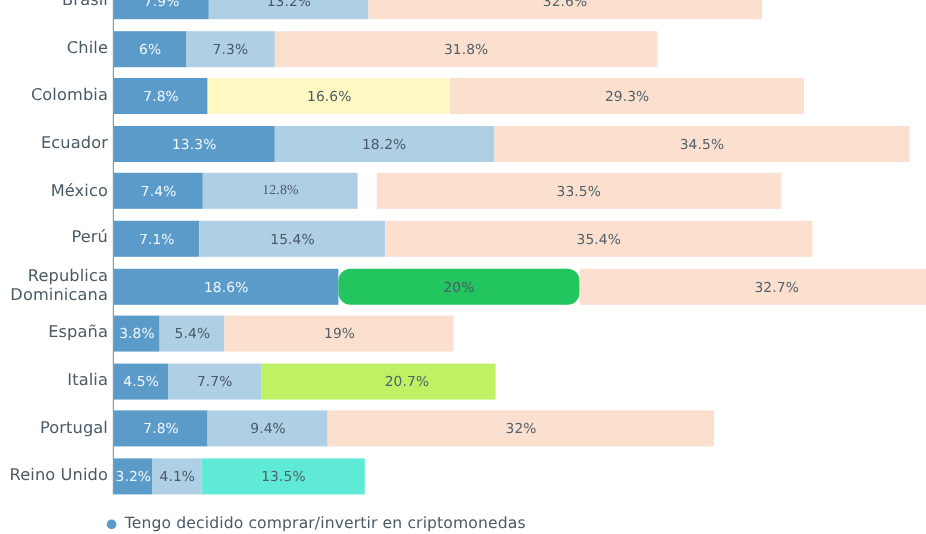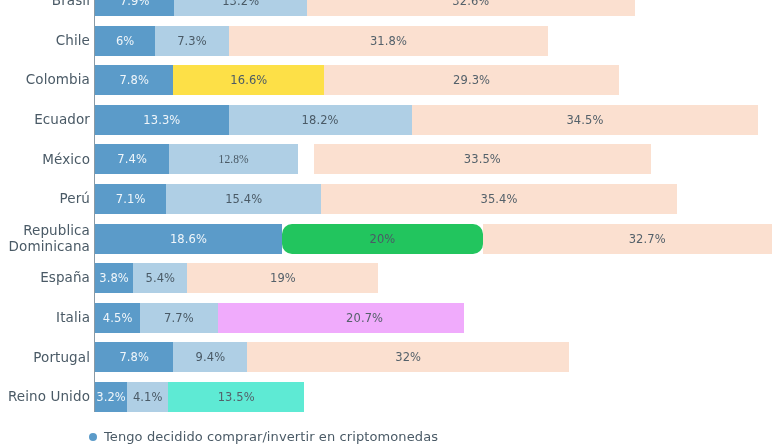--- a/index.html
+++ b/index.html
@@ -155,21 +155,21 @@
               <span class="seg-label">31.8%</span>
             </div>
           </div>
         </div>
         <div class="row" style="top: 65.2px; height: 30px;">
           <div class="row-label" style="top: 7.25px;">Colombia</div>
           <div class="bars">
             <div class="seg seg-0" style="width: 78.39px; background: rgb(91, 155, 201);">
               <span class="seg-label">7.8%</span>
             </div>
-            <div class="seg seg-1" style="width: 151px; background: #fde047;">
+            <div class="seg seg-1" style="width: 202px; background: #fef9c3;">
               <span class="seg-label">16.6%</span>
             </div>
             <div class="seg seg-2" style="width: 294.465px; background: rgb(251, 224, 208);">
               <span class="seg-label">29.3%</span>
             </div>
           </div>
         </div>
         <div class="row" style="top: 104.8px; height: 30px;">
           <div class="row-label" style="top: 7.25px;">Ecuador</div>
           <div class="bars">
@@ -243,32 +243,32 @@
         </div>
         <div class="row" style="top: 302.8px; height: 30px;">
           <div class="row-label" style="top: 7.25px;">Italia</div>
           <div class="bars">
             <div class="seg seg-0" style="width: 45.225px; background: rgb(91, 155, 201);">
               <span class="seg-label">4.5%</span>
             </div>
             <div class="seg seg-1" style="width: 77.385px; background: rgb(175, 207, 229);">
               <span class="seg-label">7.7%</span>
             </div>
-            <div class="seg seg-2" style="width: 246px; background: #f0abfc; padding-left: 48px;">
+            <div class="seg seg-2" style="width: 195px; background: #bef264; padding-left: 48px;">
               <span class="seg-label">20.7%</span>
             </div>
           </div>
         </div>
         <div class="row" style="top: 342.4px; height: 30px;">
           <div class="row-label" style="top: 7.25px;">Portugal</div>
           <div class="bars">
             <div class="seg seg-0" style="width: 78.39px; background: rgb(91, 155, 201);">
               <span class="seg-label">7.8%</span>
             </div>
-            <div class="seg seg-1" style="width: 74px; background: rgb(175, 207, 229);">
+            <div class="seg seg-1" style="width: 100px; background: rgb(175, 207, 229);">
               <span class="seg-label">9.4%</span>
             </div>
             <div class="seg seg-2" style="width: 321.6px; background: rgb(251, 224, 208);">
               <span class="seg-label">32%</span>
             </div>
           </div>
         </div>
         <div class="row" style="top: 382px; height: 30px;">
           <div class="row-label" style="top: 7.25px;">Reino Unido</div>
           <div class="bars">

